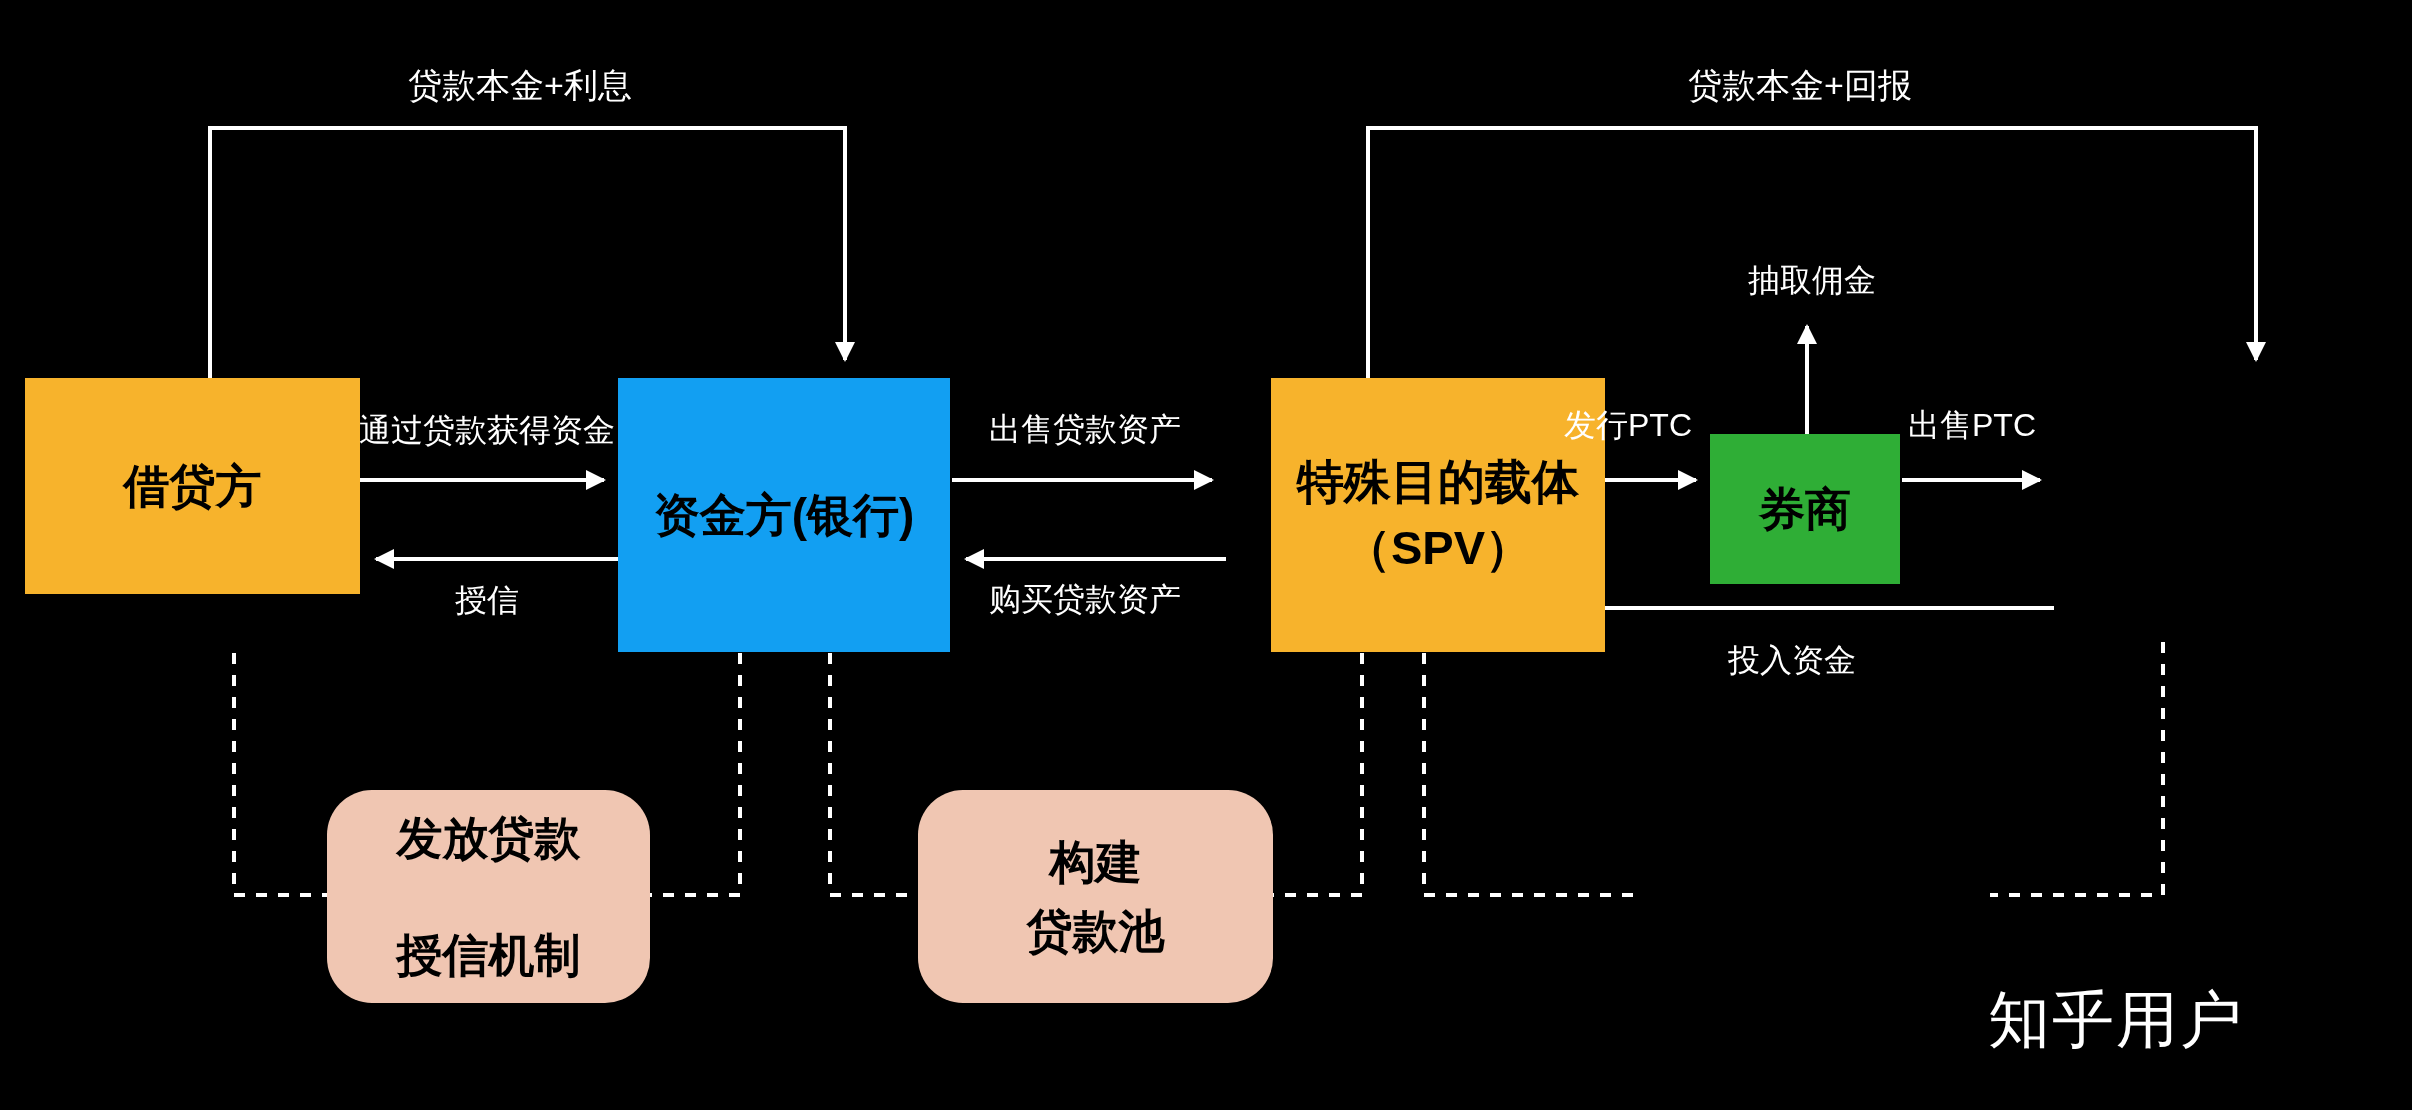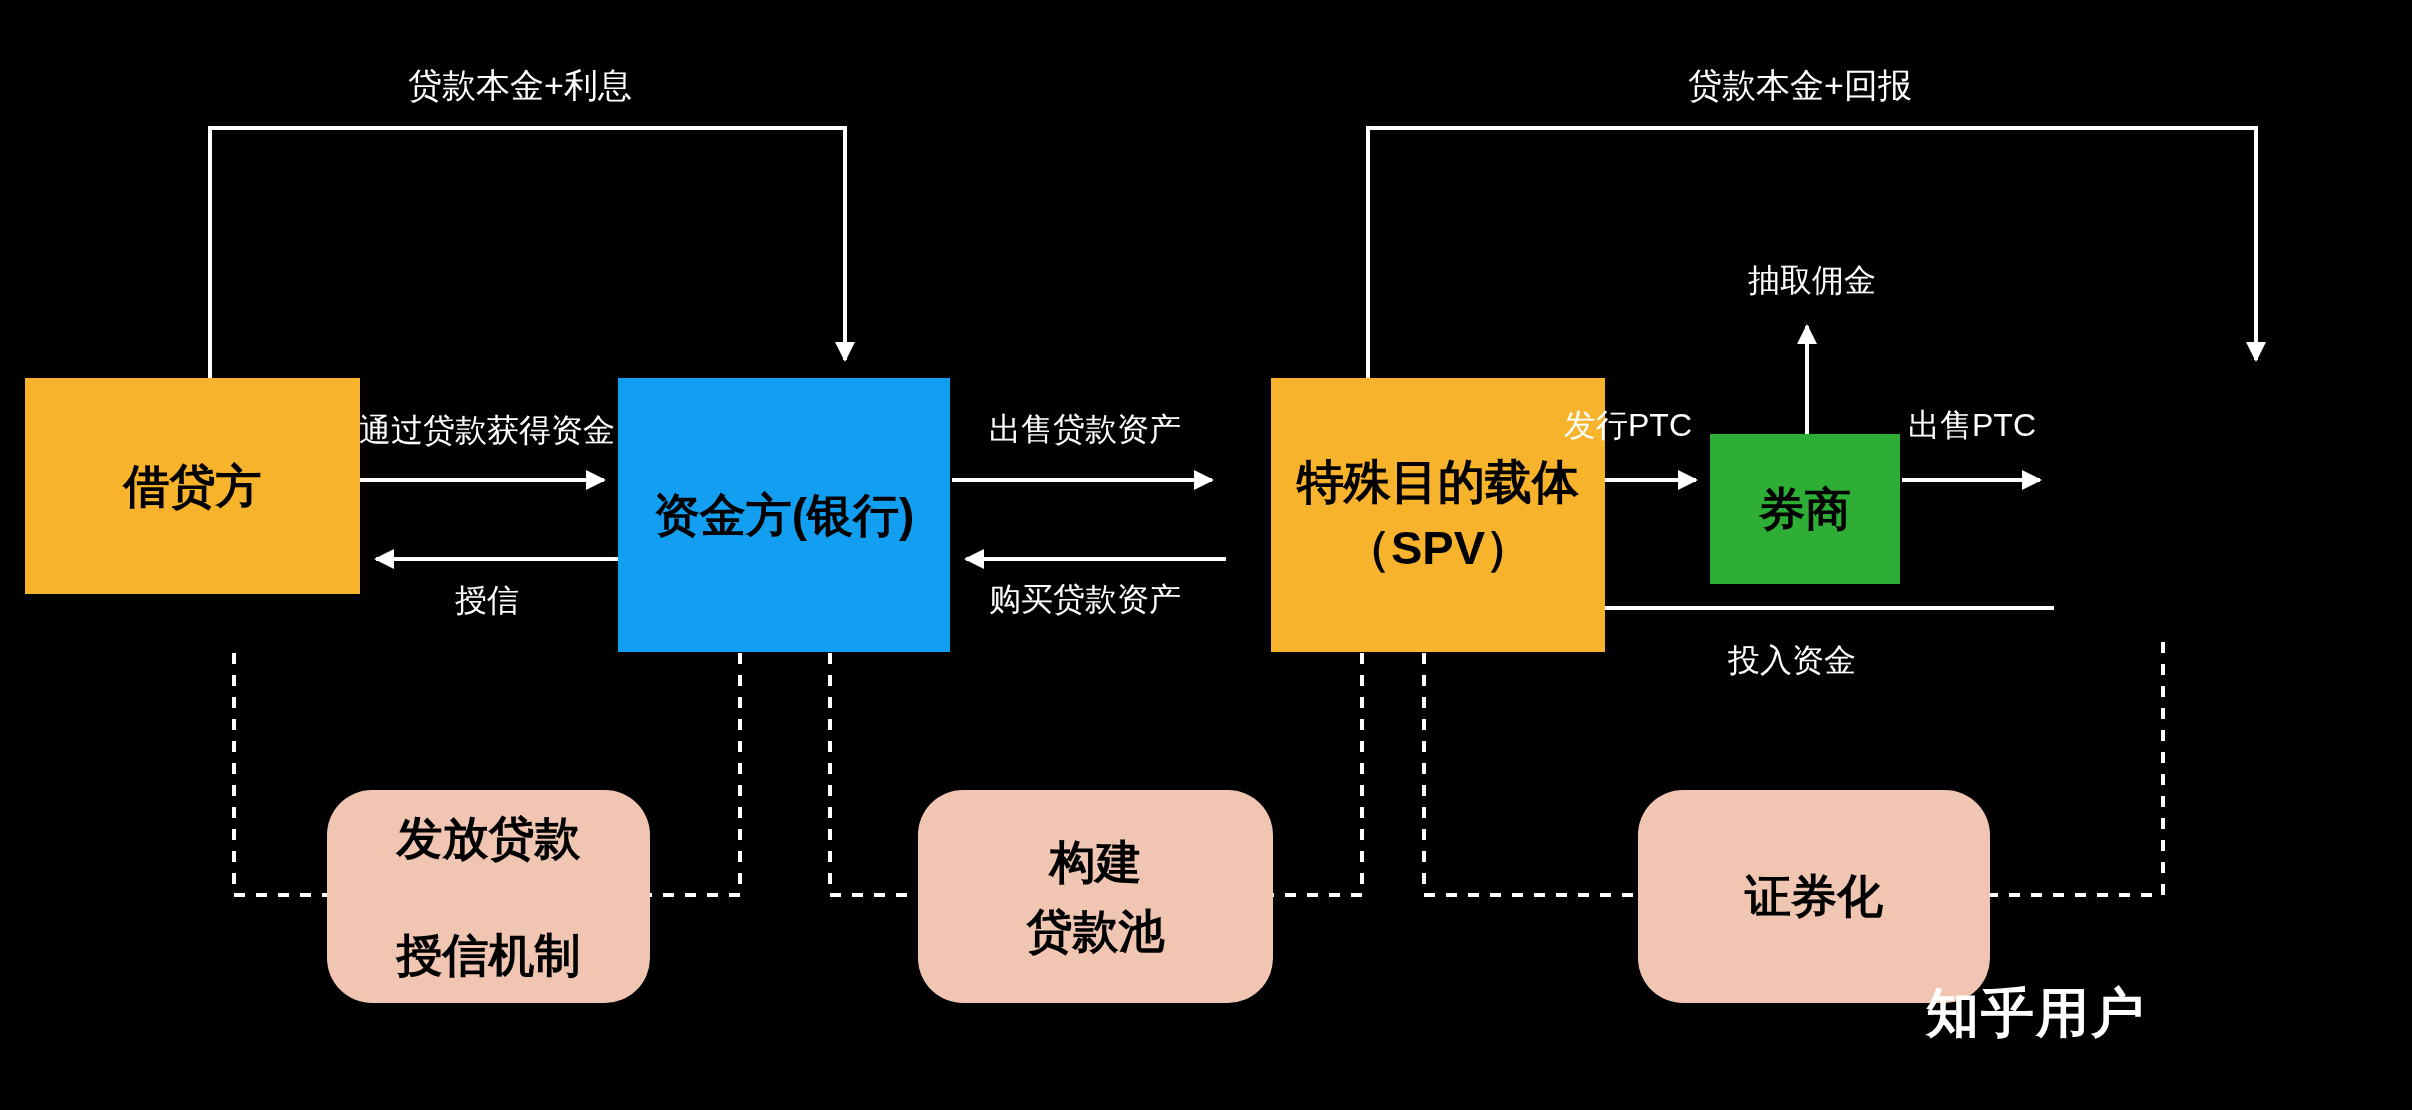--- a/index.html
+++ b/index.html
@@ -43,22 +43,22 @@
   #l-investment-return{left:1800px;top:86px;}
   #l-loan-funding{left:487px;top:431px;}
   #l-credit{left:487px;top:601px;}
   #l-sell-assets{left:1085px;top:430px;}
   #l-buy-assets{left:1085px;top:600px;}
   #l-issue-ptc{left:1628px;top:426px;}
   #l-sell-ptc{left:1972px;top:426px;}
   #l-commission{left:1812px;top:281px;}
   #l-invest-funds{left:1792px;top:661px;}
   .watermark{
-    position:absolute;left:1926px;top:978px;color:var(--label-text);
-    font-size:53px;font-weight:700;letter-spacing:2px;white-space:nowrap;
+    position:absolute;left:1988px;top:978px;color:var(--label-text);
+    font-size:62px;font-weight:400;letter-spacing:2px;white-space:nowrap;
   }
 </style>
 </head>
 <body>
 
 <div class="stage">
 
   <svg class="lines" viewBox="0 0 2412 1110">
     <defs>
       <marker id="arrow" viewBox="0 0 10 10" refX="9" refY="5" markerWidth="26" markerHeight="20" orient="auto" markerUnits="userSpaceOnUse">
@@ -111,19 +111,16 @@
   <div class="edge-label" id="l-invest-funds">投入资金</div>
 
   <div class="note" id="note-1">
     <span>发放贷款</span>
     <span>授信机制</span>
   </div>
   <div class="note" id="note-2">
     <span>构建</span>
     <span>贷款池</span>
   </div>
-  <div class="note" id="note-3">
-    <span>证券化</span>
-  </div>
 
   <div class="watermark">知乎用户</div>
 
 </div>
 
 </body></html>

